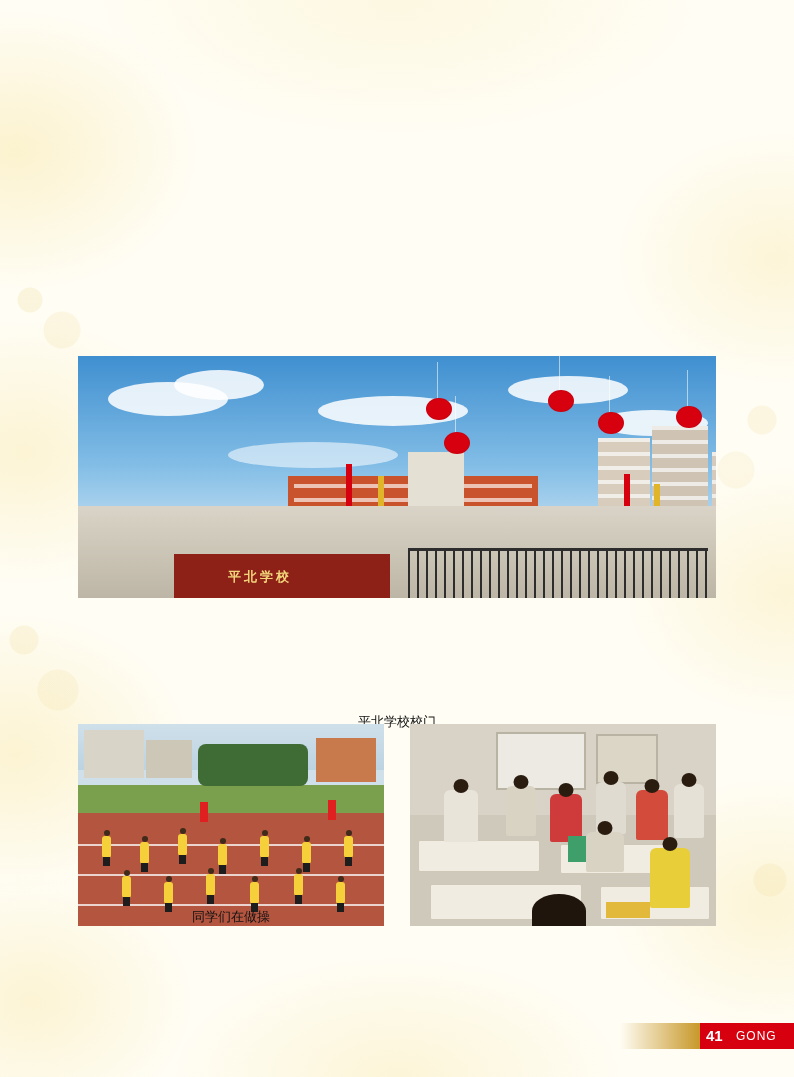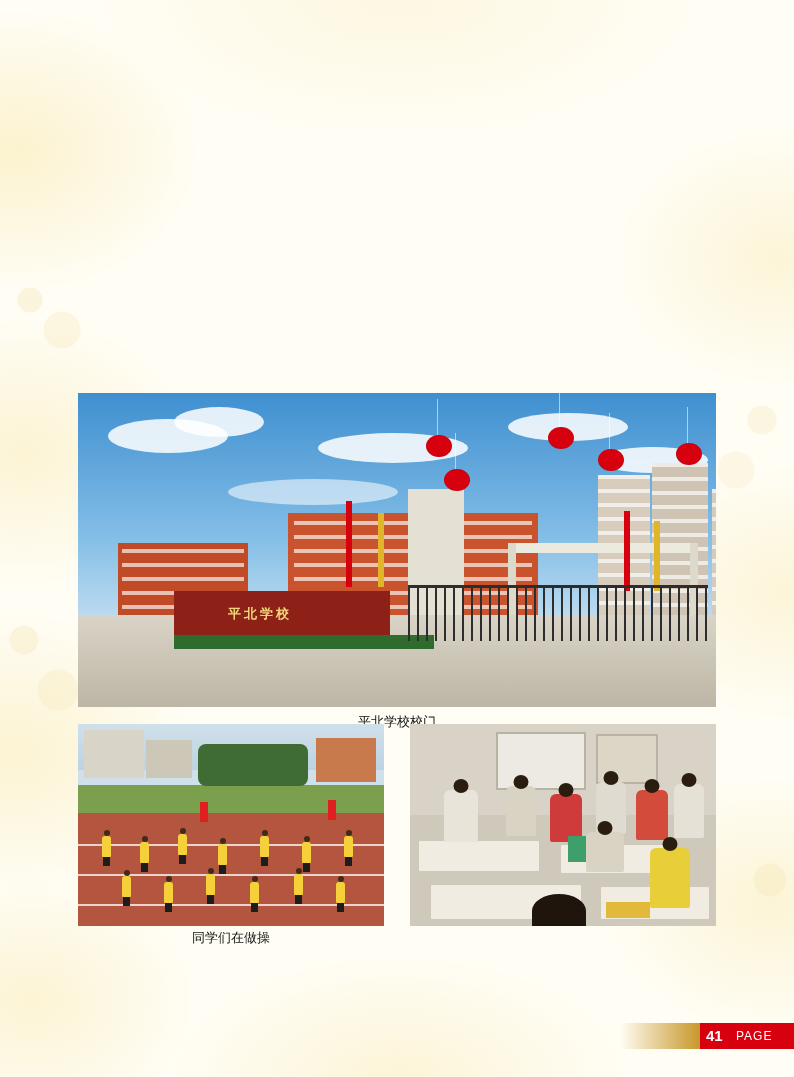--- a/index.html
+++ b/index.html
@@ -117,23 +117,23 @@
     color: #111;
     text-align: justify;
     text-indent: 2em;
     font-family: "Liberation Serif", serif;
   }
 
   
   .fig-main {
     position: absolute;
     left: 78px;
-    top: 393px;
+    top: 356px;
     width: 638px;
-    height: 314px;
+    height: 242px;
     overflow: hidden;
     background: #9ec7e8;
   }
   .cap {
     position: absolute;
     text-align: center;
     font-size: 13px;
     color: #111;
     font-family: "Liberation Serif", serif;
   }
@@ -141,21 +141,21 @@
 
   .fig-left {
     position: absolute;
     left: 78px;
     top: 724px;
     width: 306px;
     height: 202px;
     overflow: hidden;
     background: #6b8f4e;
   }
-  .cap-left { left: 78px; top: 929px; width: 306px; }
+  .cap-left { left: 78px; top: 908px; width: 306px; }
 
   .fig-right {
     position: absolute;
     left: 410px;
     top: 724px;
     width: 306px;
     height: 202px;
     overflow: hidden;
     background: #d8cfc2;
   }
@@ -341,16 +341,16 @@
       </div>
     <div style="position:absolute; left:158px; top:112px; width:18px; height:26px; background:#3f9f6a;"></div>
     <div style="position:absolute; left:122px; top:170px; width:54px; height:34px; border-radius:50% 50% 0 0; background:#1f150c;"></div>
     <div style="position:absolute; left:196px; top:178px; width:44px; height:16px; background:#e2b93a;"></div>
   </div>
 
   <div class="footer">
     <div class="footer-grad"></div>
     <div class="footer-red"></div>
     <div class="footer-num">41</div>
-    <div class="footer-page">PAGE</div>
+    <div class="footer-page">GONG</div>
   </div>
 
 </div>
 
 </body></html>

